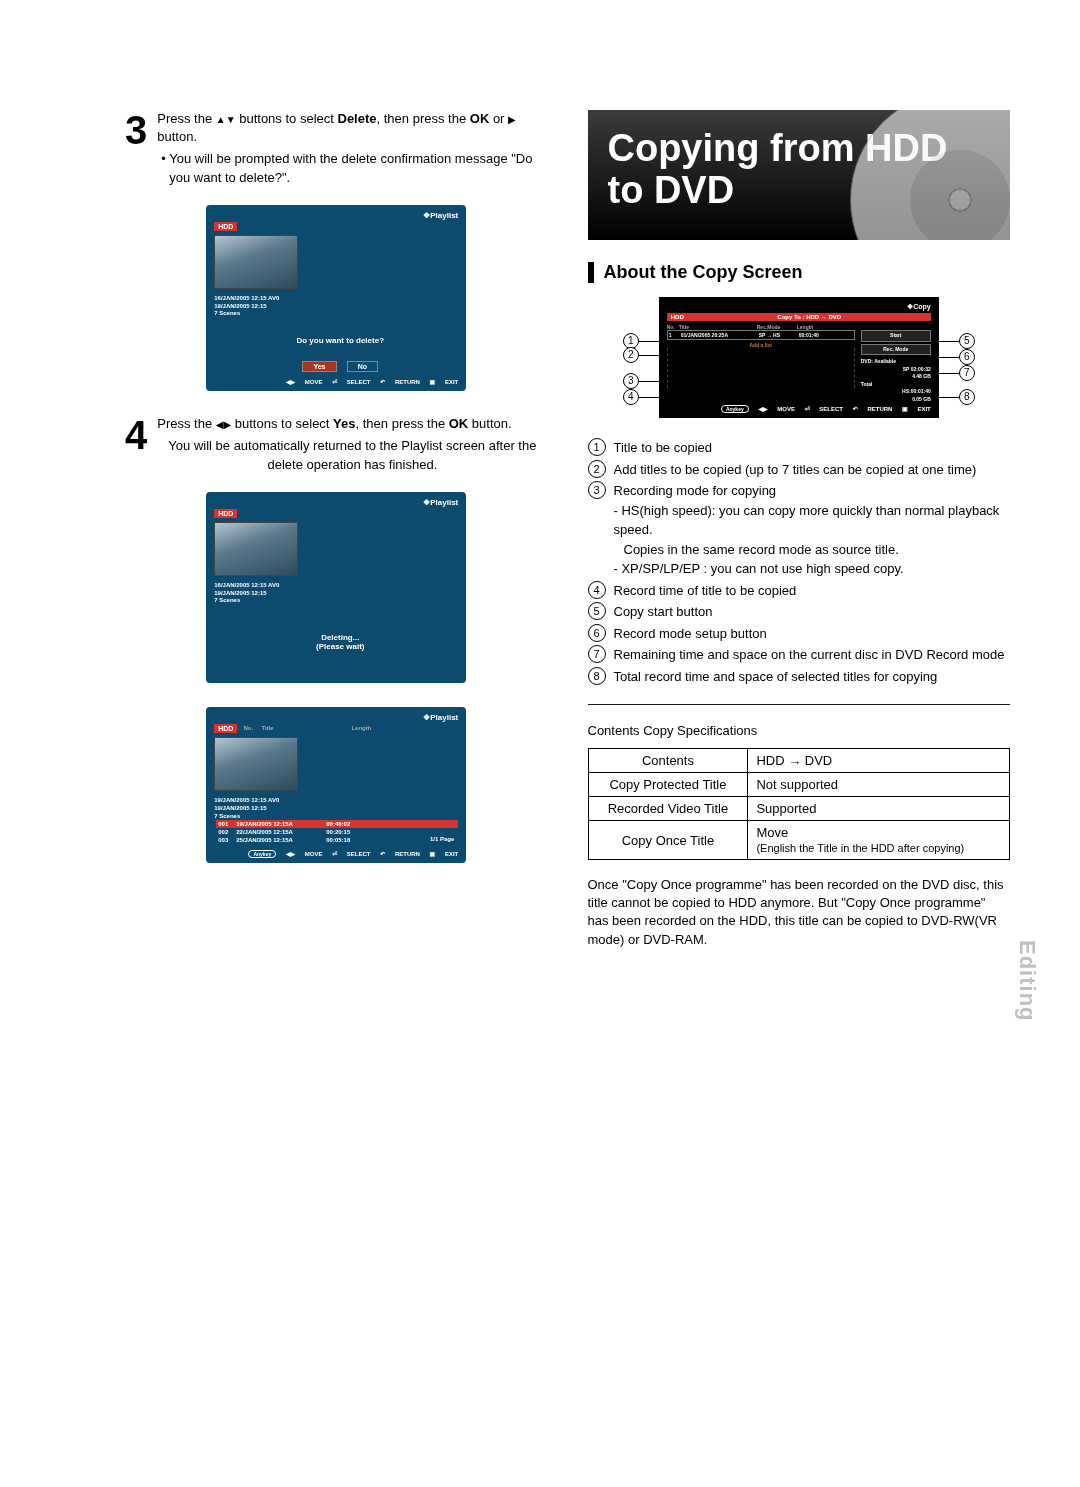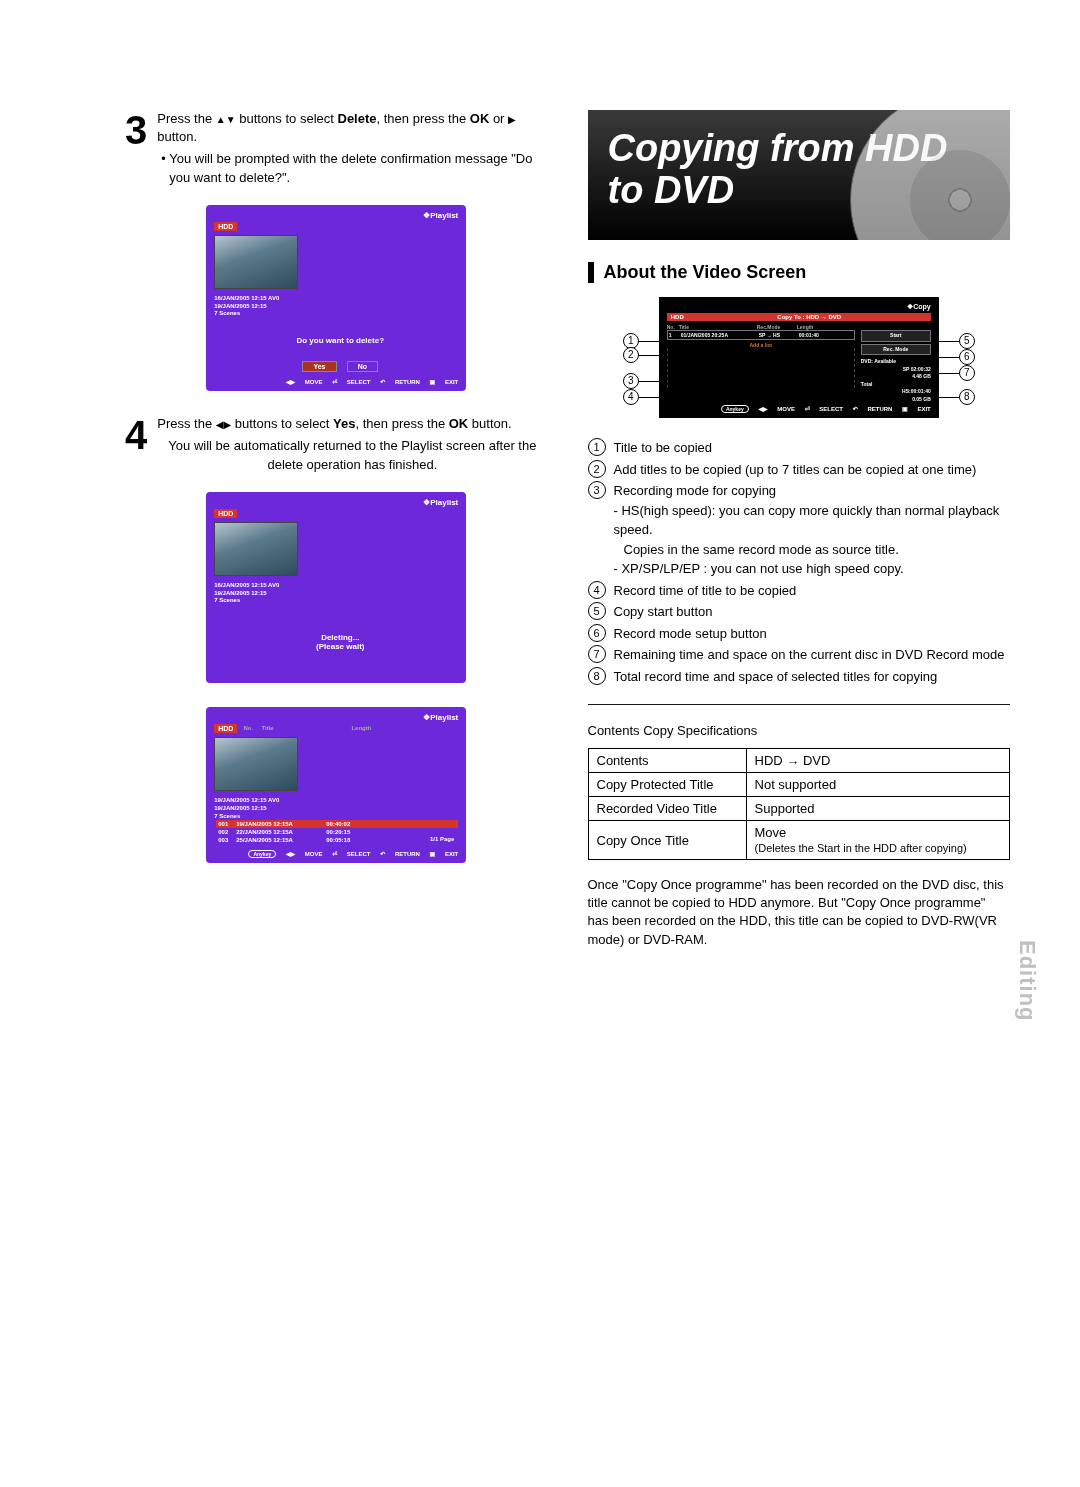--- a/index.html
+++ b/index.html
@@ -47,21 +47,21 @@
     margin-top: 4px;
   }
   b { font-weight: bold; }
   .triangle-up::before { content: "\25B2"; font-size: 10px;}
   .triangle-down::before { content: "\25BC"; font-size: 10px;}
   .triangle-right::before { content: "\25B6"; font-size: 10px;}
   .triangle-left::before { content: "\25C0"; font-size: 10px;}
   .screenshot {
     width: 260px;
     margin: 14px auto 24px auto;
-    background: #6d28d9;
+    background: #0c4a6e;
     color: #fff;
     font-size: 8px;
     border-radius: 4px;
     padding: 6px 8px 6px 8px;
     position: relative;
     box-sizing: border-box;
   }
   .ss-head {
     text-align: right;
     font-weight: bold;
@@ -146,21 +146,20 @@
     position: relative;
     margin-bottom: 22px;
     overflow: hidden;
   }
   .title-box h1 {
     margin: 0;
     font-size: 38px;
     font-weight: bold;
     padding: 18px 20px;
     line-height: 1.1;
-    font-style: italic;
   }
   .disc-art {
     position: absolute;
     right: -60px;
     top: -20px;
     width: 220px;
     height: 220px;
     border-radius: 50%;
     border: 1px solid #888;
     box-sizing: border-box;
@@ -242,21 +241,21 @@
   table.spec {
     border-collapse: collapse;
     width: 100%;
     font-size: 13px;
     margin-bottom: 16px;
   }
   table.spec td {
     border: 1px solid #000;
     padding: 4px 8px;
   }
-  table.spec td.left { text-align: left; }
+  table.spec td.left { text-align: center; }
   .note-text { font-size: 13px; line-height: 1.4; }
   .side-tab {
     position: absolute;
     right: 40px;
     top: 940px;
     writing-mode: vertical-rl;
     font-size: 22px;
     font-weight: bold;
     color: #c0c0c0;
     letter-spacing: 1px;
@@ -391,21 +390,21 @@
         </div>
       </div>
     </div>
 
     <div class="col">
       <div class="title-box">
         <div class="disc-art"></div>
         <h1>Copying from HDD to DVD</h1>
       </div>
 
-      <div class="section-title">About the Video Screen</div>
+      <div class="section-title">About the Copy Screen</div>
 
       <div class="copy-screen-wrap">
 
         <div class="callout" style="left:-36px; top:36px; width:40px;">
             <span class="circle">1</span>
             <span class="line"></span>
           </div>
         <div class="callout" style="left:-36px; top:50px; width:40px;">
             <span class="circle">2</span>
             <span class="line"></span>
@@ -535,21 +534,21 @@
           <td>Not supported</td>
         </tr>
         <tr>
           <td class="left">Recorded Video Title</td>
           <td>Supported</td>
         </tr>
         <tr>
           <td class="left">Copy Once Title</td>
           <td>
             <span>Move</span><br>
-            <span style="font-size:11px;">(Deletes the Start in the HDD after copying)</span>
+            <span style="font-size:11px;">(English the Title in the HDD after copying)</span>
           </td>
         </tr>
       </tbody>
         </table>
 
       <div class="note-text">Once "Copy Once programme" has been recorded on the DVD disc, this title cannot be copied to HDD anymore. But "Copy Once programme" has been recorded on the HDD, this title can be copied to DVD-RW(VR mode) or DVD-RAM.</div>
     </div>
   </div>
 
   <div class="side-tab">Editing</div>

